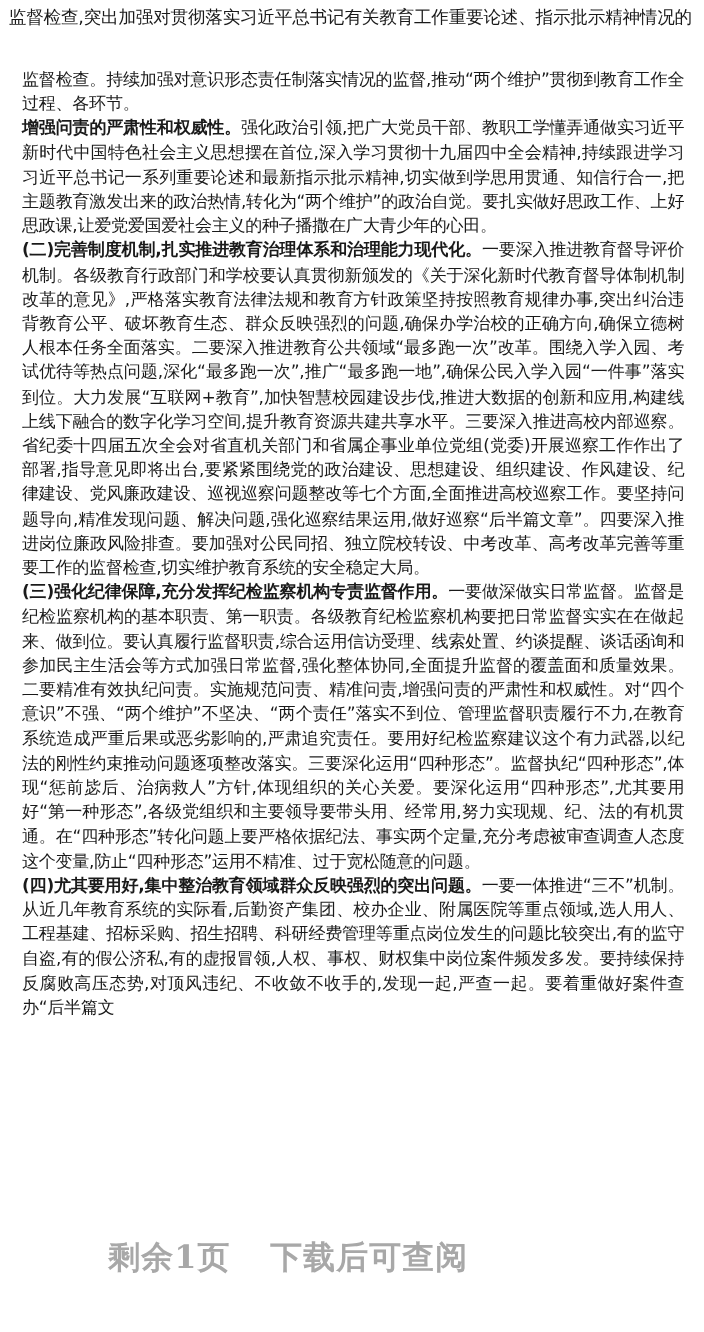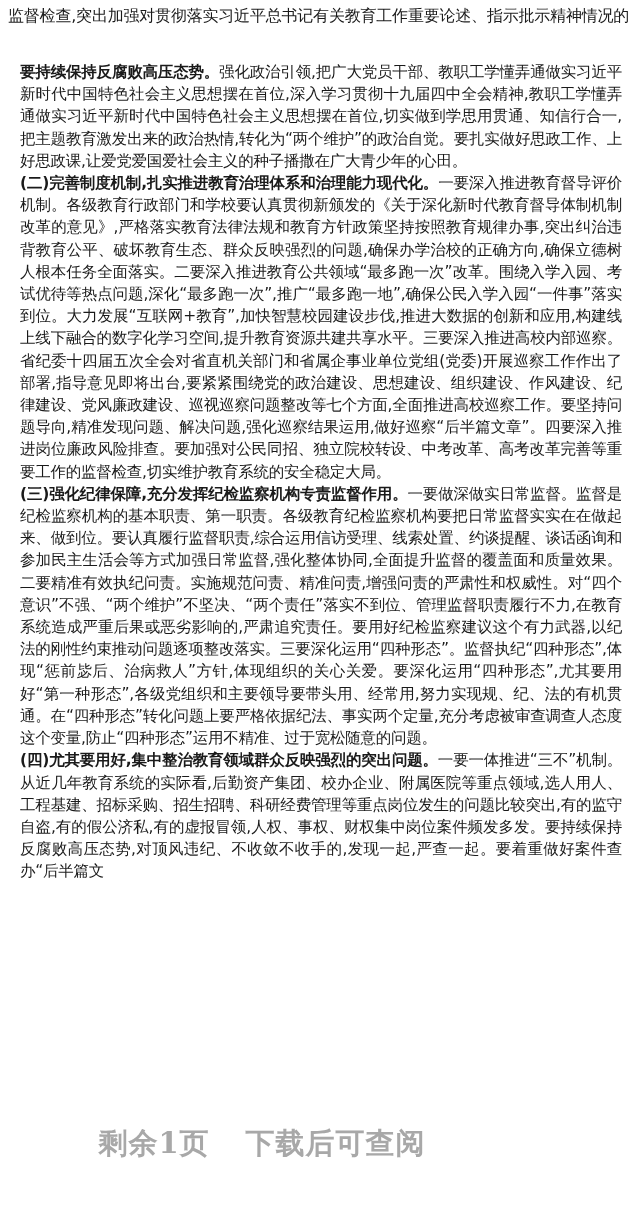--- a/index.html
+++ b/index.html
@@ -13,21 +13,24 @@
   .footer { position:absolute; left:0; top:1124px; width:524px; text-align:center; font-family:"DejaVu Serif","Liberation Serif",serif; font-weight:bold; font-size:29px; color:#a8a8a8; letter-spacing:1px; }
   .footer .gap { display:inline-block; width:36px; }
 </style>
 </head>
 <body>
 
 <div class="top-line">监督检查,突出加强对贯彻落实习近平总书记有关教育工作重要论述、指示批示精神情况的</div>
 
 <div class="body">
   <p class="para">
-    <span class="bold">要持续保持反腐败高压态势。</span><span>强化政治引领,把广大党员干部、教职工学懂弄通做实习近平新时代中国特色社会主义思想摆在首位,深入学习贯彻十九届四中全会精神,教职工学懂弄通做实习近平新时代中国特色社会主义思想摆在首位,切实做到学思用贯通、知信行合一,把主题教育激发出来的政治热情,转化为“两个维护”的政治自觉。要扎实做好思政工作、上好思政课,让爱党爱国爱社会主义的种子播撒在广大青少年的心田。</span>
+    <span class="bold"></span><span>监督检查。持续加强对意识形态责任制落实情况的监督,推动“两个维护”贯彻到教育工作全过程、各环节。</span>
+  </p>
+  <p class="para">
+    <span class="bold">增强问责的严肃性和权威性。</span><span>强化政治引领,把广大党员干部、教职工学懂弄通做实习近平新时代中国特色社会主义思想摆在首位,深入学习贯彻十九届四中全会精神,持续跟进学习习近平总书记一系列重要论述和最新指示批示精神,切实做到学思用贯通、知信行合一,把主题教育激发出来的政治热情,转化为“两个维护”的政治自觉。要扎实做好思政工作、上好思政课,让爱党爱国爱社会主义的种子播撒在广大青少年的心田。</span>
   </p>
   <p class="para">
     <span class="bold">(二)完善制度机制,扎实推进教育治理体系和治理能力现代化。</span><span>一要深入推进教育督导评价机制。各级教育行政部门和学校要认真贯彻新颁发的《关于深化新时代教育督导体制机制改革的意见》,严格落实教育法律法规和教育方针政策坚持按照教育规律办事,突出纠治违背教育公平、破坏教育生态、群众反映强烈的问题,确保办学治校的正确方向,确保立德树人根本任务全面落实。二要深入推进教育公共领域“最多跑一次”改革。围绕入学入园、考试优待等热点问题,深化“最多跑一次”,推广“最多跑一地”,确保公民入学入园“一件事”落实到位。大力发展“互联网+教育”,加快智慧校园建设步伐,推进大数据的创新和应用,构建线上线下融合的数字化学习空间,提升教育资源共建共享水平。三要深入推进高校内部巡察。省纪委十四届五次全会对省直机关部门和省属企事业单位党组(党委)开展巡察工作作出了部署,指导意见即将出台,要紧紧围绕党的政治建设、思想建设、组织建设、作风建设、纪律建设、党风廉政建设、巡视巡察问题整改等七个方面,全面推进高校巡察工作。要坚持问题导向,精准发现问题、解决问题,强化巡察结果运用,做好巡察“后半篇文章”。四要深入推进岗位廉政风险排查。要加强对公民同招、独立院校转设、中考改革、高考改革完善等重要工作的监督检查,切实维护教育系统的安全稳定大局。</span>
   </p>
   <p class="para">
     <span class="bold">(三)强化纪律保障,充分发挥纪检监察机构专责监督作用。</span><span>一要做深做实日常监督。监督是纪检监察机构的基本职责、第一职责。各级教育纪检监察机构要把日常监督实实在在做起来、做到位。要认真履行监督职责,综合运用信访受理、线索处置、约谈提醒、谈话函询和参加民主生活会等方式加强日常监督,强化整体协同,全面提升监督的覆盖面和质量效果。二要精准有效执纪问责。实施规范问责、精准问责,增强问责的严肃性和权威性。对“四个意识”不强、“两个维护”不坚决、“两个责任”落实不到位、管理监督职责履行不力,在教育系统造成严重后果或恶劣影响的,严肃追究责任。要用好纪检监察建议这个有力武器,以纪法的刚性约束推动问题逐项整改落实。三要深化运用“四种形态”。监督执纪“四种形态”,体现“惩前毖后、治病救人”方针,体现组织的关心关爱。要深化运用“四种形态”,尤其要用好“第一种形态”,各级党组织和主要领导要带头用、经常用,努力实现规、纪、法的有机贯通。在“四种形态”转化问题上要严格依据纪法、事实两个定量,充分考虑被审查调查人态度这个变量,防止“四种形态”运用不精准、过于宽松随意的问题。</span>
   </p>
   <p class="para">
     <span class="bold">(四)尤其要用好,集中整治教育领域群众反映强烈的突出问题。</span><span>一要一体推进“三不”机制。从近几年教育系统的实际看,后勤资产集团、校办企业、附属医院等重点领域,选人用人、工程基建、招标采购、招生招聘、科研经费管理等重点岗位发生的问题比较突出,有的监守自盗,有的假公济私,有的虚报冒领,人权、事权、财权集中岗位案件频发多发。要持续保持反腐败高压态势,对顶风违纪、不收敛不收手的,发现一起,严查一起。要着重做好案件查办“后半篇文</span>
   </p>

